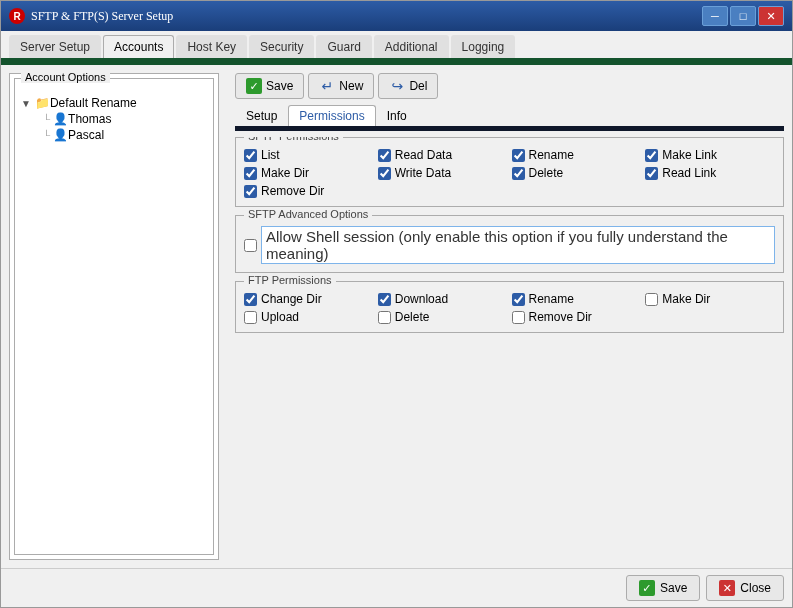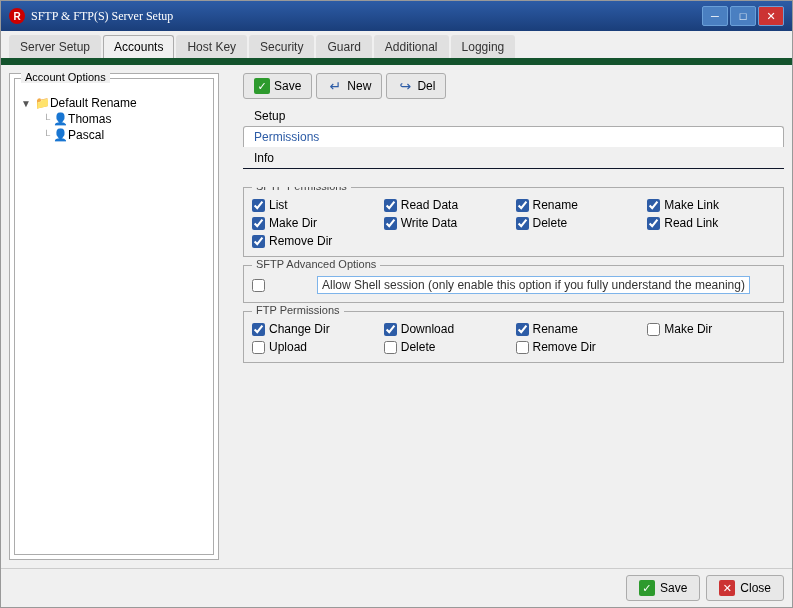--- a/index.html
+++ b/index.html
@@ -93,21 +93,21 @@
       flex: 1;
       display: flex;
       flex-direction: column;
       overflow: hidden;
     }
 
     .main-content {
       flex: 1;
       display: flex;
       padding: 8px;
-      gap: 24px;
+      gap: 16px;
     }
 
     .left-panel {
       width: 210px;
       border: 1px solid #acacac;
       background: white;
       padding: 4px;
     }
 
     .tree-view {
@@ -158,23 +158,22 @@
       width: 16px;
       height: 16px;
       display: flex;
       align-items: center;
       justify-content: center;
     }
     .btn-check { color: white; background: #2d9a2d; border-radius: 2px; font-size: 11px; }
 
     .sub-tabs {
       display: flex;
-      border-bottom: 1px solid #0f172a;
-      margin-bottom: 18px;
-      flex-direction: column;
+      border-bottom: 5px solid #0f172a;
+      margin-bottom: 6px;
     }
     .sub-tab {
       padding: 3px 10px;
       cursor: pointer;
       border: 1px solid transparent;
       border-bottom: none;
       font-size: 12px;
       border-radius: 3px 3px 0 0;
     }
     .sub-tab.active {
@@ -244,24 +243,23 @@
       font-size: 12px;
     }
     .adv-option-item input[type="checkbox"] {
       width: 13px;
       height: 13px;
       cursor: pointer;
     }
     .adv-text {
       border: 1px solid #7eb4ea;
       padding: 1px 4px;
-      font-size: 12px;
+      font-size: 15px;
       color: #333;
       background: white;
-      margin-left: 48px;
     }
 
     .footer {
       display: flex;
       justify-content: flex-end;
       padding: 6px 8px;
       border-top: 1px solid #ccc;
       gap: 6px;
       background: #f0f0f0;
     }

